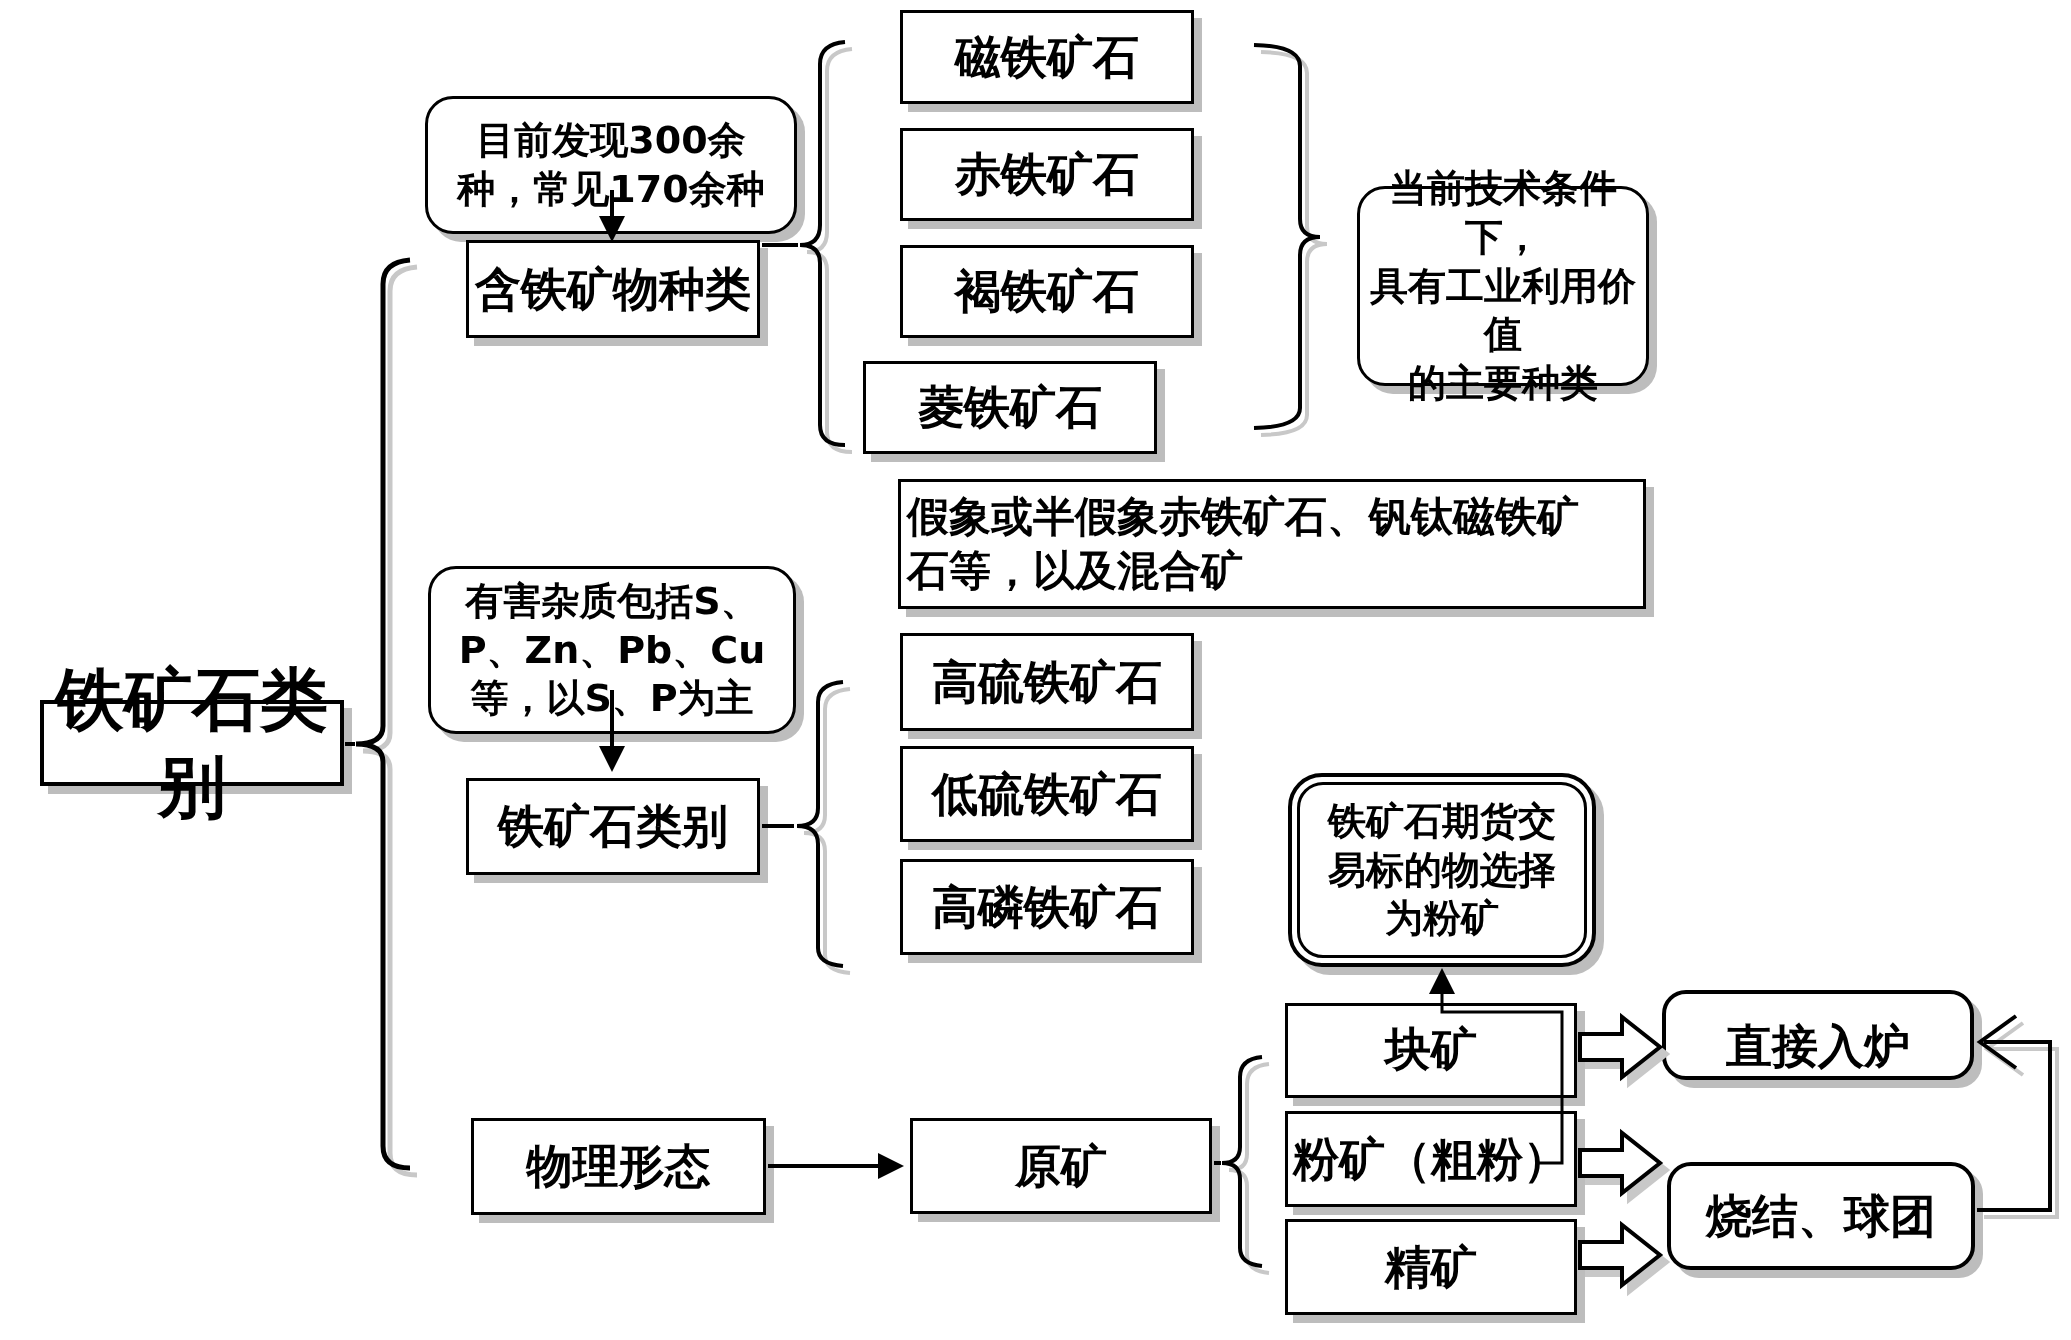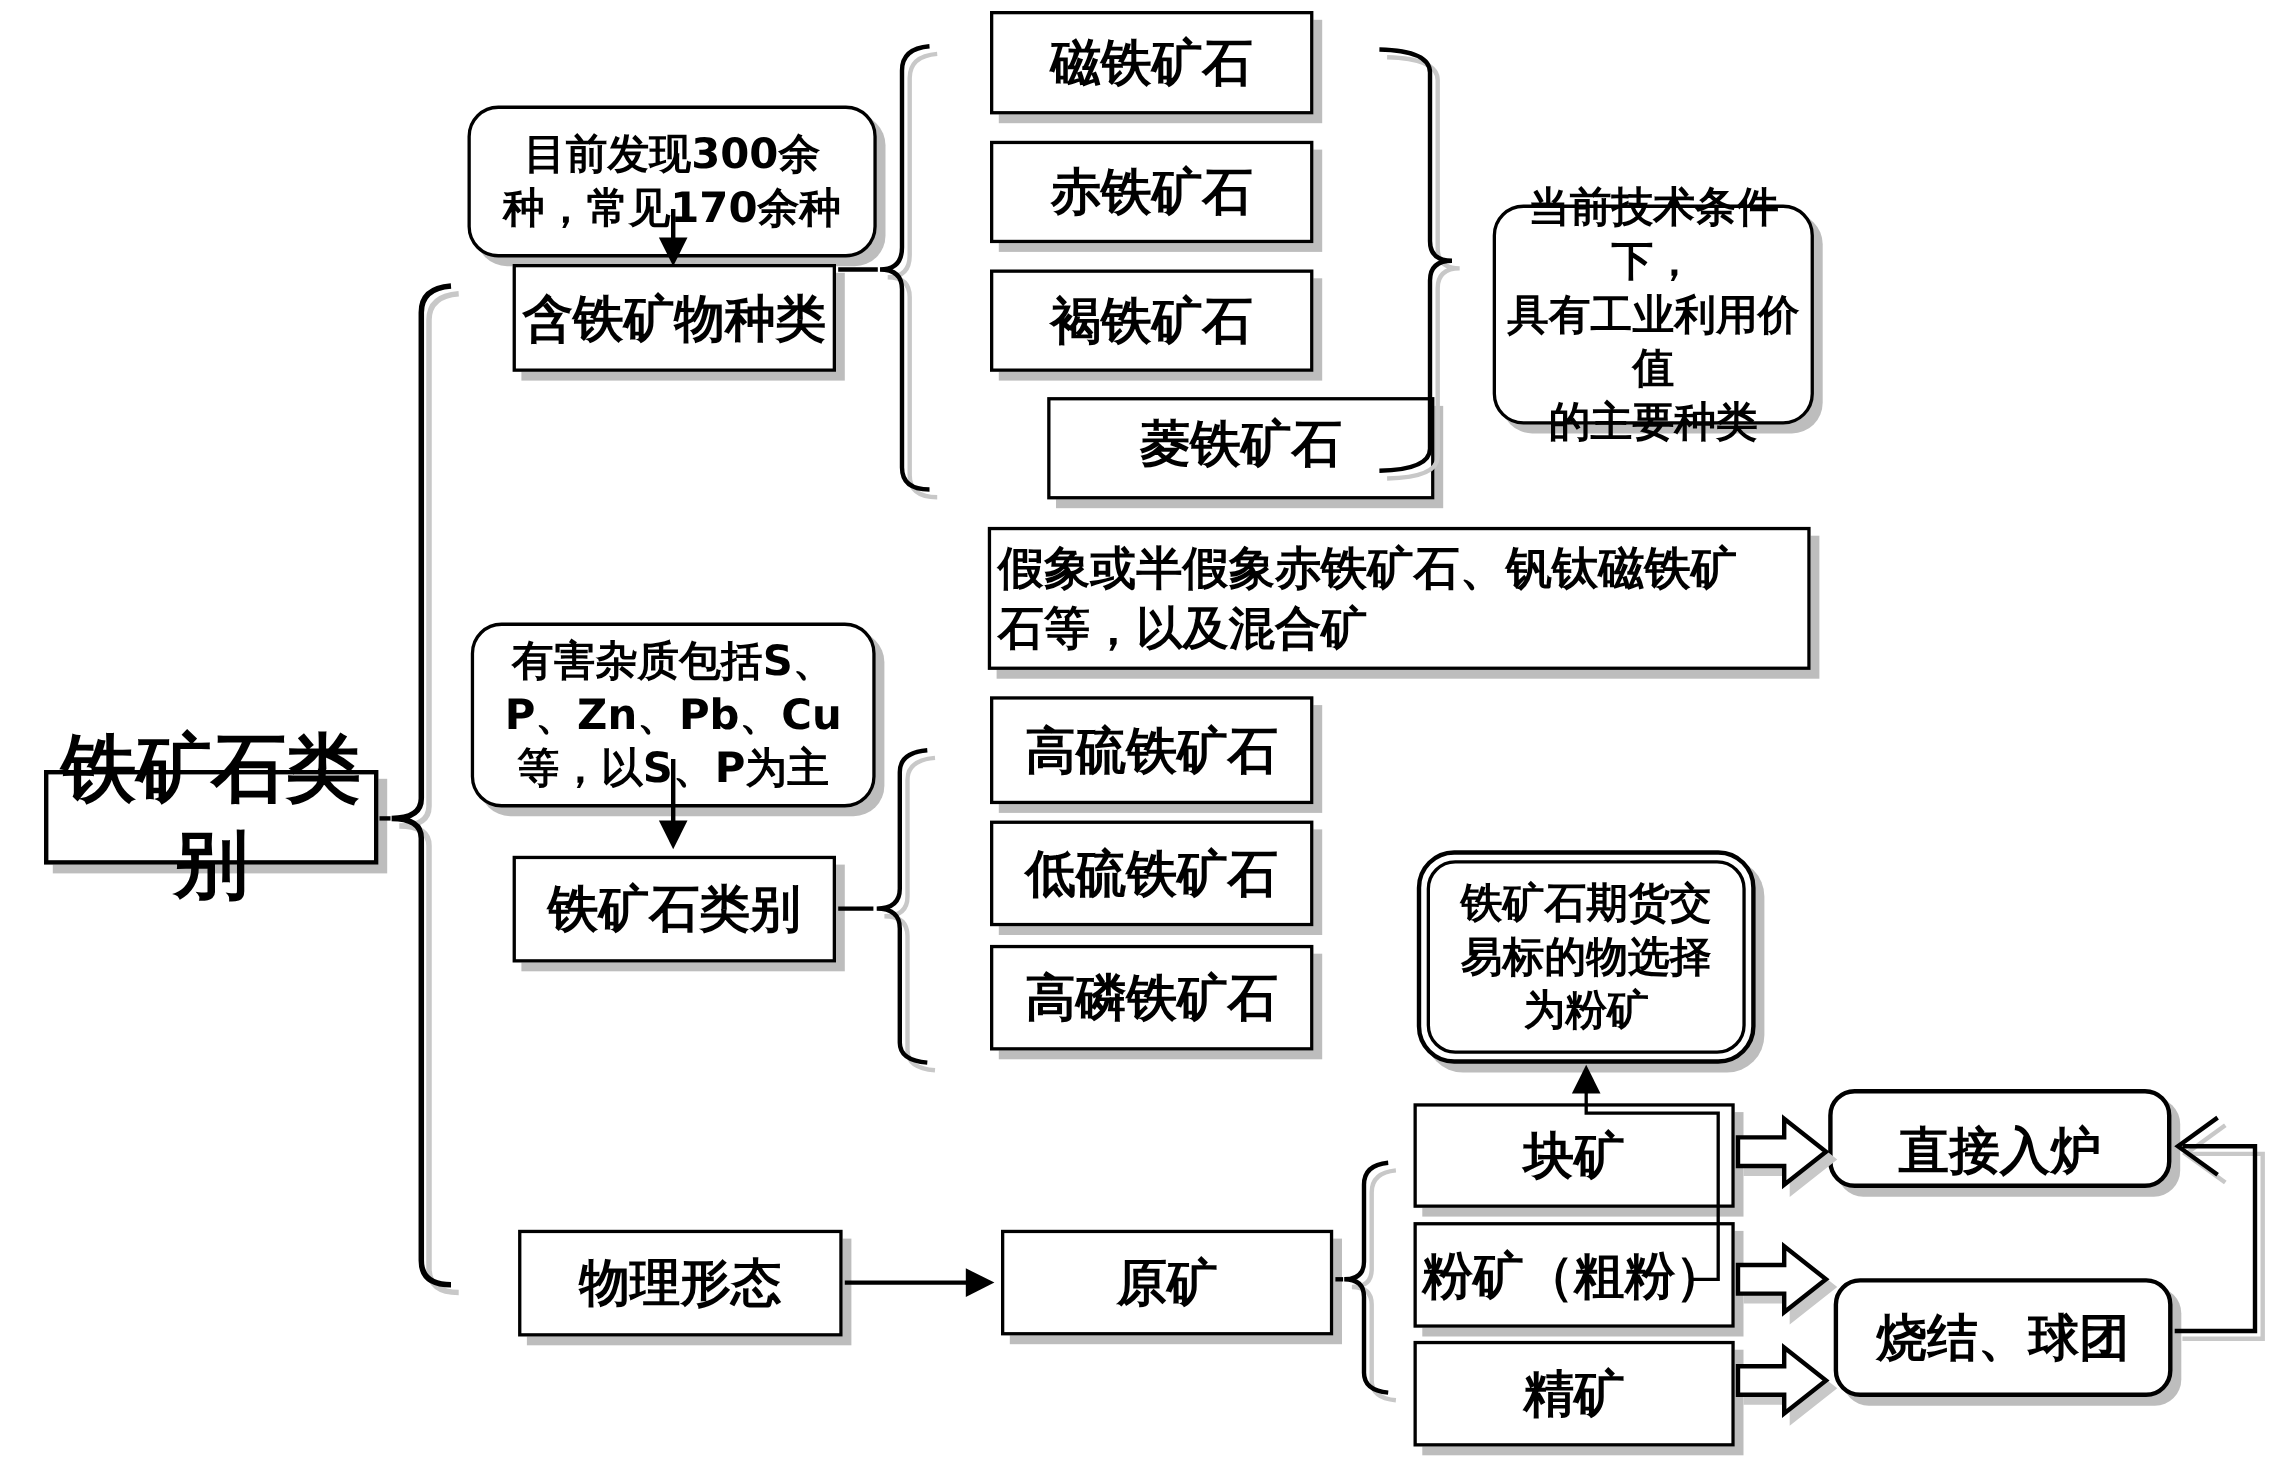--- a/index.html
+++ b/index.html
@@ -50,21 +50,21 @@
 种，常见170余种</span></div>
 
   <div class="node std" style="left:466px;top:240px;width:294px;height:98px;"><span>含铁矿物种类</span></div>
 
   <div class="node std" style="left:900px;top:10px;width:294px;height:94px;"><span>磁铁矿石</span></div>
 
   <div class="node std" style="left:900px;top:128px;width:294px;height:93px;"><span>赤铁矿石</span></div>
 
   <div class="node std" style="left:900px;top:245px;width:294px;height:93px;"><span>褐铁矿石</span></div>
 
-  <div class="node std" style="left:952px;top:361px;width:352px;height:93px;font-family:Liberation Mono, monospace;"><span>菱铁矿石</span></div>
+  <div class="node std" style="left:863px;top:361px;width:294px;height:93px;"><span>菱铁矿石</span></div>
 
   <div class="node small rounded" style="left:1357px;top:138px;width:292px;height:200px;"><span>当前技术条件下，
 具有工业利用价值
 的主要种类</span></div>
 
   <div class="node wide" style="left:898px;top:479px;width:748px;height:130px;"><span>假象或半假象赤铁矿石、钒钛磁铁矿
 石等，以及混合矿</span></div>
 
   <div class="node small rounded" style="left:428px;top:518px;width:368px;height:168px;"><span>有害杂质包括S、
 P、Zn、Pb、Cu
@@ -80,21 +80,21 @@
 
 
   <div class="node std" style="left:471px;top:1118px;width:295px;height:97px;"><span>物理形态</span></div>
 
   <div class="node std" style="left:910px;top:1118px;width:302px;height:96px;"><span>原矿</span></div>
 
   <div class="node small double" style="left:1288px;top:773px;width:308px;height:194px;"><span>铁矿石期货交
 易标的物选择
 为粉矿</span></div>
 
-  <div class="node std" style="left:1285px;top:1003px;width:292px;height:95px;"><span>块矿</span></div>
+  <div class="node std" style="left:1285px;top:1003px;width:292px;height:95px;font-family:Liberation Serif, serif;"><span>块矿</span></div>
 
   <div class="node std" style="left:1285px;top:1111px;width:292px;height:96px;"><span>粉矿（粗粉）</span></div>
 
   <div class="node std" style="left:1285px;top:1219px;width:292px;height:96px;"><span>精矿</span></div>
 
   <div class="node std proc" style="left:1662px;top:990px;width:312px;height:90px;align-items:flex-end;"><span>直接入炉</span></div>
 
   <div class="node std proc" style="left:1667px;top:1162px;width:308px;height:108px;"><span>烧结、球团</span></div>
 
   <svg id="connector-layer" viewBox="0 0 2071 1340">

